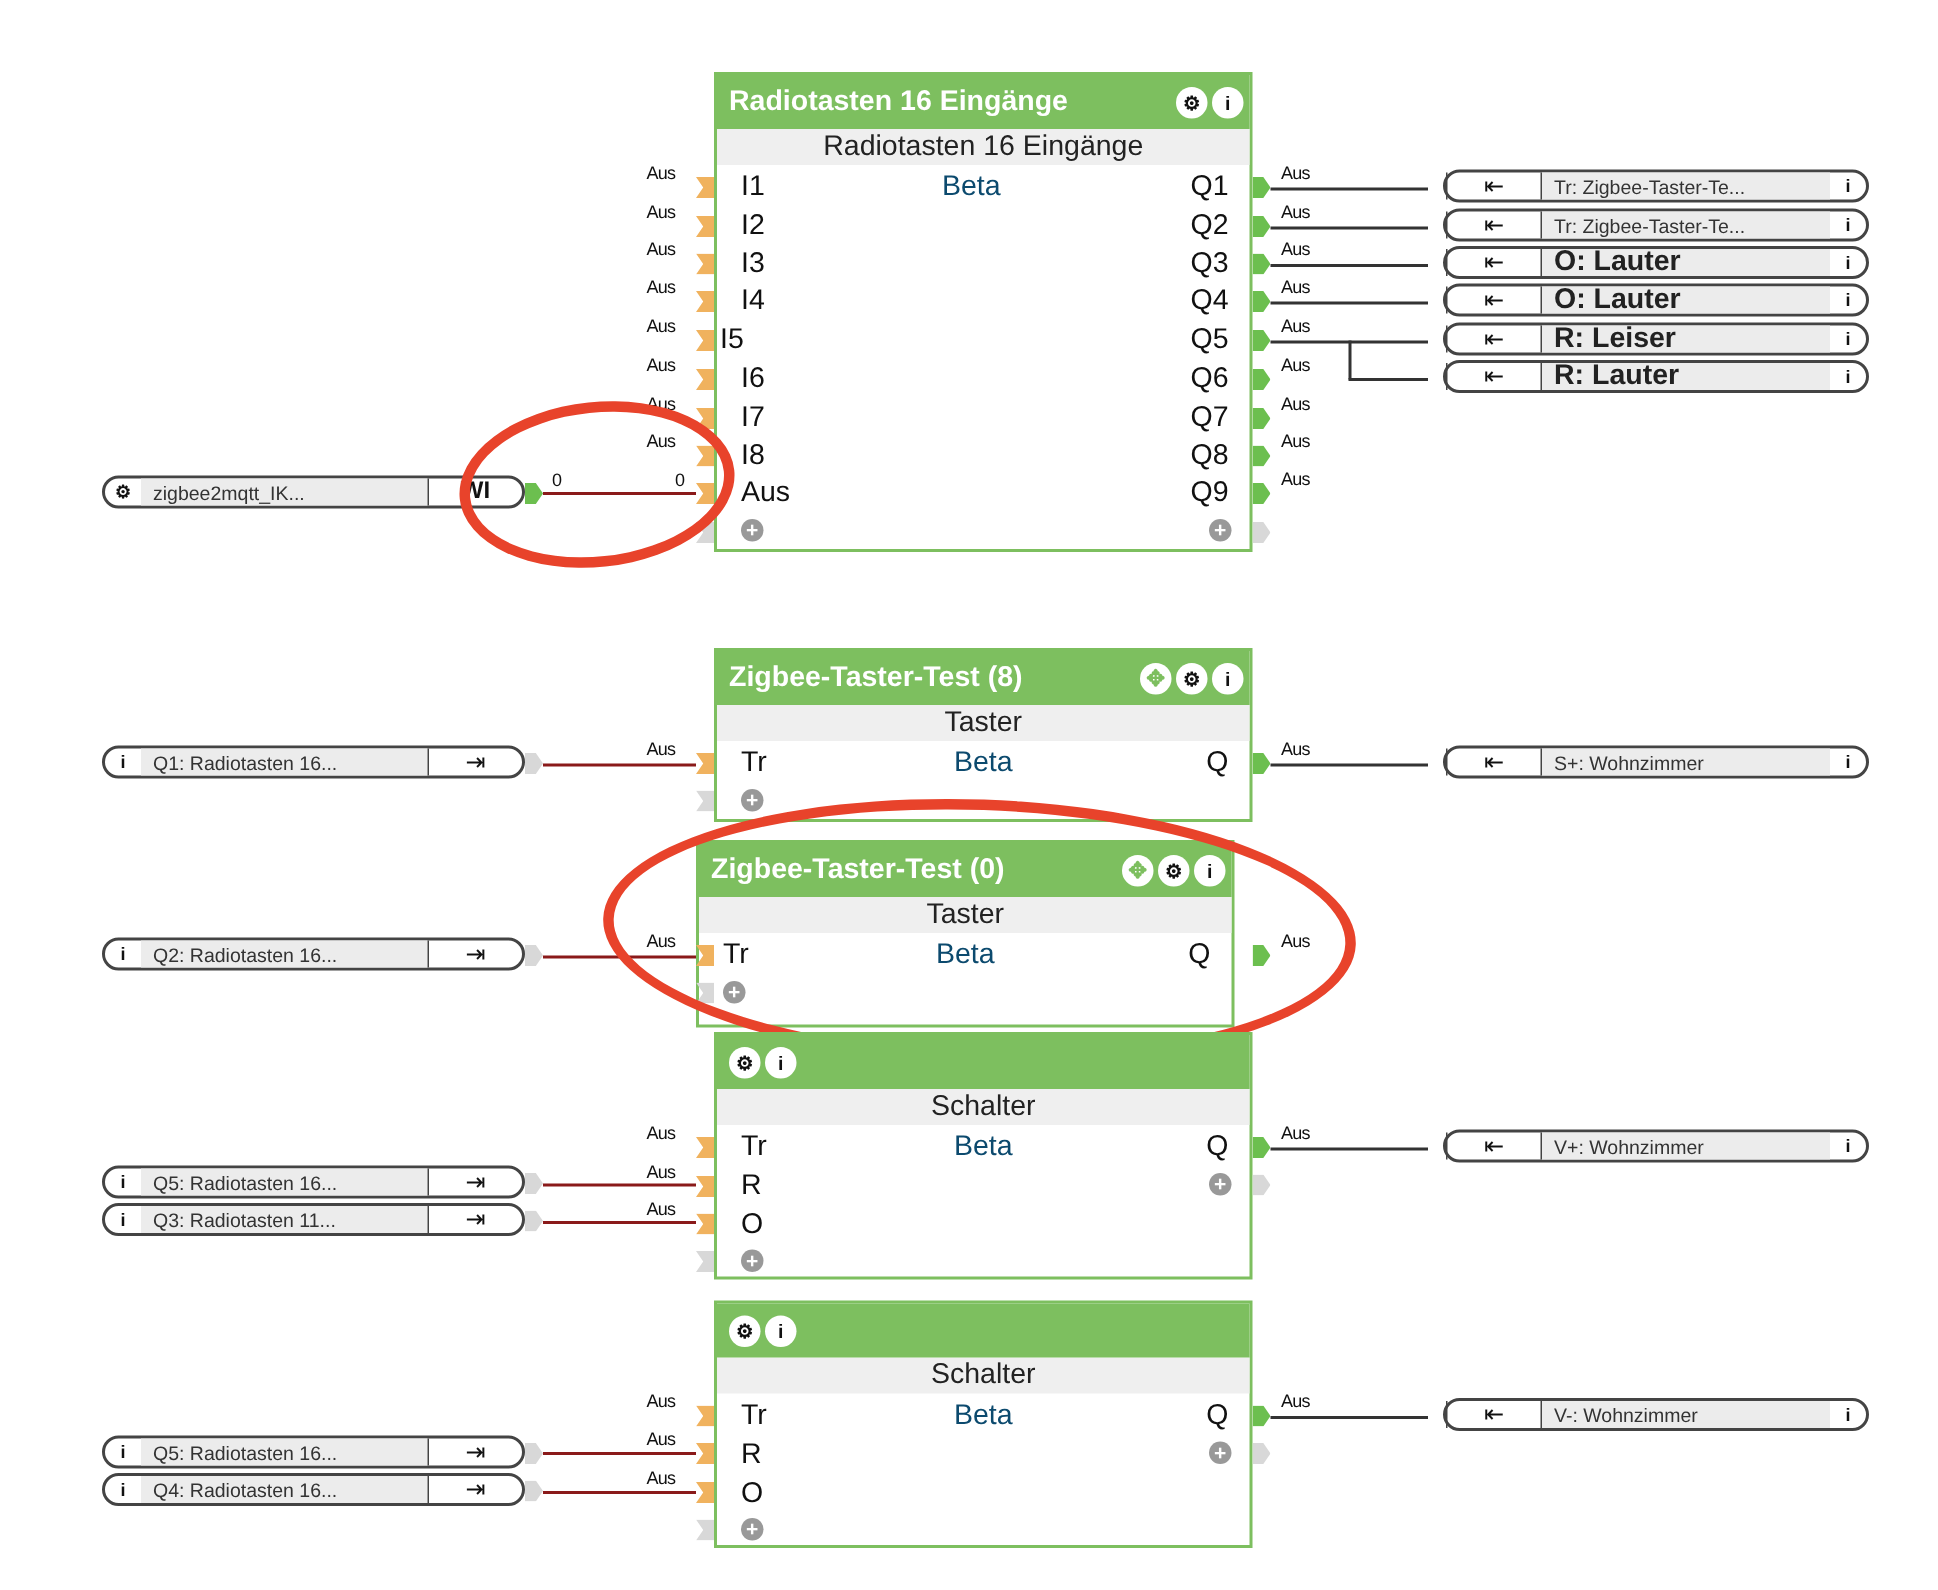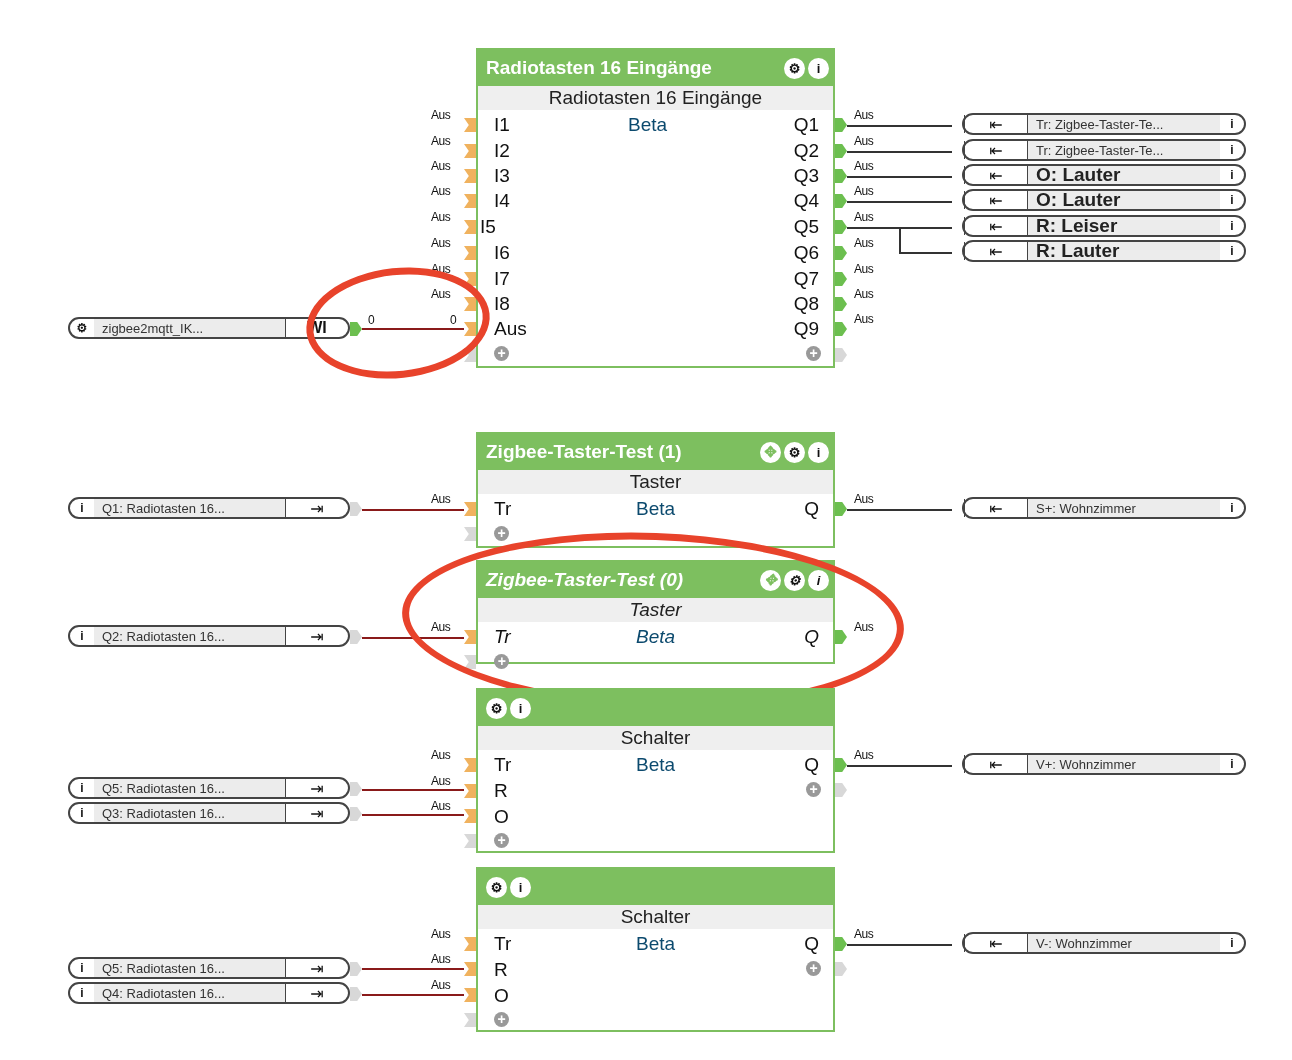--- a/index.html
+++ b/index.html
@@ -162,21 +162,21 @@
   <span class="txt" style="flex:1;">zigbee2mqtt_IK...</span>
   <span class="iconcell" style="border-right:none;font-weight:bold;">WI</span>
 </div>
 <div class="out-conn" style="left:350px;top:322px;"></div>
 <span class="val" style="left:368px;top:313px;">0</span>
 <div class="wire red" style="left:362px;top:328px;width:102px;"></div>
 <div class="annot" style="left:306px;top:268px;width:184px;height:110px;transform:rotate(-6deg);"></div>
 
 <div class="block" style="left:476px;top:432px;width:359px;height:116px;">
   <div class="block-header">
-    <span class="title">Zigbee-Taster-Test (1)</span>
+    <span class="title">Zigbee-Taster-Test (8)</span>
     <div class="hdr-icons">
       <span class="hdr-icon move">✥</span>
       <span class="hdr-icon">⚙</span>
       <span class="hdr-icon">i</span>
     </div>
   </div>
   <div class="block-subtitle">Taster</div>
   <span class="beta" style="left:158px;top:64px;">Beta</span>
   <span class="port-label" style="left:16px;top:64px;">Tr</span>
   <span class="port-label" style="right:14px;top:64px;">Q</span>
@@ -194,21 +194,21 @@
   <span class="info">i</span>
 </div>
 <div class="pill" style="left:68px;top:497px;width:282px;">
   <span class="info">i</span>
   <span class="txt" style="flex:1;">Q1: Radiotasten 16...</span>
   <span class="iconcell" style="border-right:none;">⇥</span>
 </div>
 <div class="out-conn gray" style="left:350px;top:502px;"></div>
 <div class="wire red" style="left:362px;top:509px;width:102px;"></div>
 
-<div class="block" style="left:476px;top:560px;width:359px;height:104px;font-style:italic;">
+<div class="block" style="left:464px;top:560px;width:359px;height:125px;">
   <div class="block-header">
     <span class="title">Zigbee-Taster-Test (0)</span>
     <div class="hdr-icons">
       <span class="hdr-icon move">✥</span>
       <span class="hdr-icon">⚙</span>
       <span class="hdr-icon">i</span>
     </div>
   </div>
   <div class="block-subtitle">Taster</div>
   <span class="beta" style="left:158px;top:64px;">Beta</span>
@@ -262,21 +262,21 @@
   <span class="txt" style="flex:1;">V+: Wohnzimmer</span>
   <span class="info">i</span>
 </div>
 <div class="pill" style="left:68px;top:777px;width:282px;">
   <span class="info">i</span>
   <span class="txt" style="flex:1;">Q5: Radiotasten 16...</span>
   <span class="iconcell" style="border-right:none;">⇥</span>
 </div>
 <div class="pill" style="left:68px;top:802px;width:282px;">
   <span class="info">i</span>
-  <span class="txt" style="flex:1;">Q3: Radiotasten 16...</span>
+  <span class="txt" style="flex:1;">Q3: Radiotasten 11...</span>
   <span class="iconcell" style="border-right:none;">⇥</span>
 </div>
 <div class="out-conn gray" style="left:350px;top:782px;"></div>
 <div class="out-conn gray" style="left:350px;top:807px;"></div>
 <div class="wire red" style="left:362px;top:789px;width:102px;"></div>
 <div class="wire red" style="left:362px;top:814px;width:102px;"></div>
 
 <div class="block" style="left:476px;top:867px;width:359px;height:165px;">
   <div class="block-header">
     <div class="hdr-icons">

